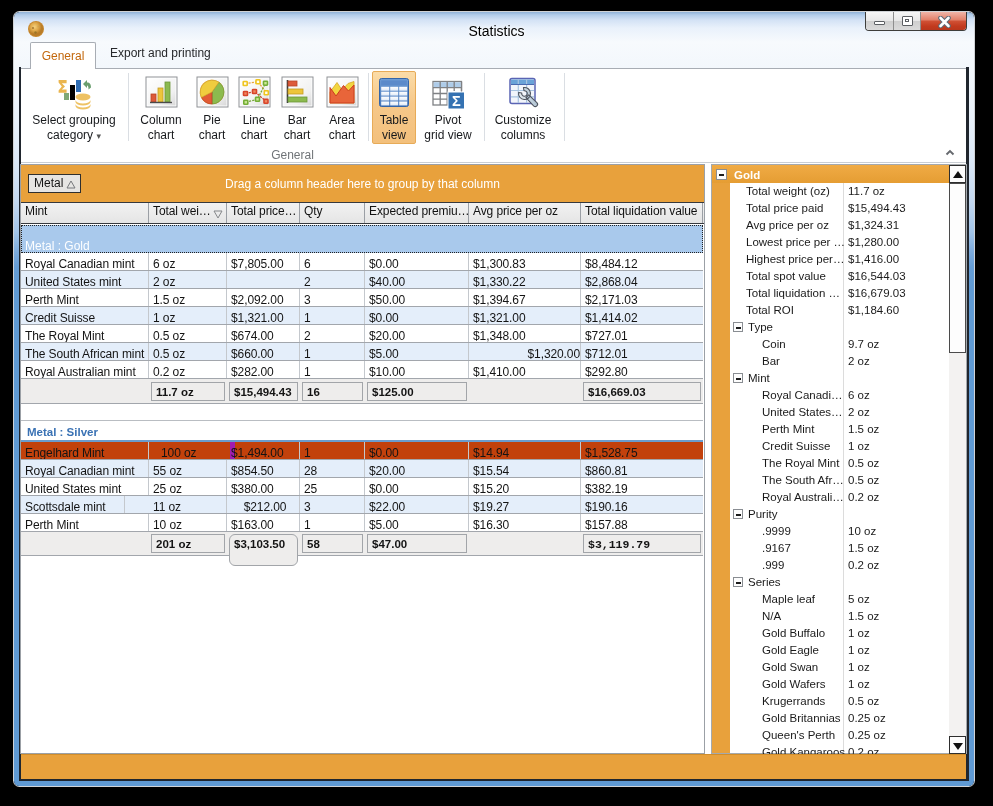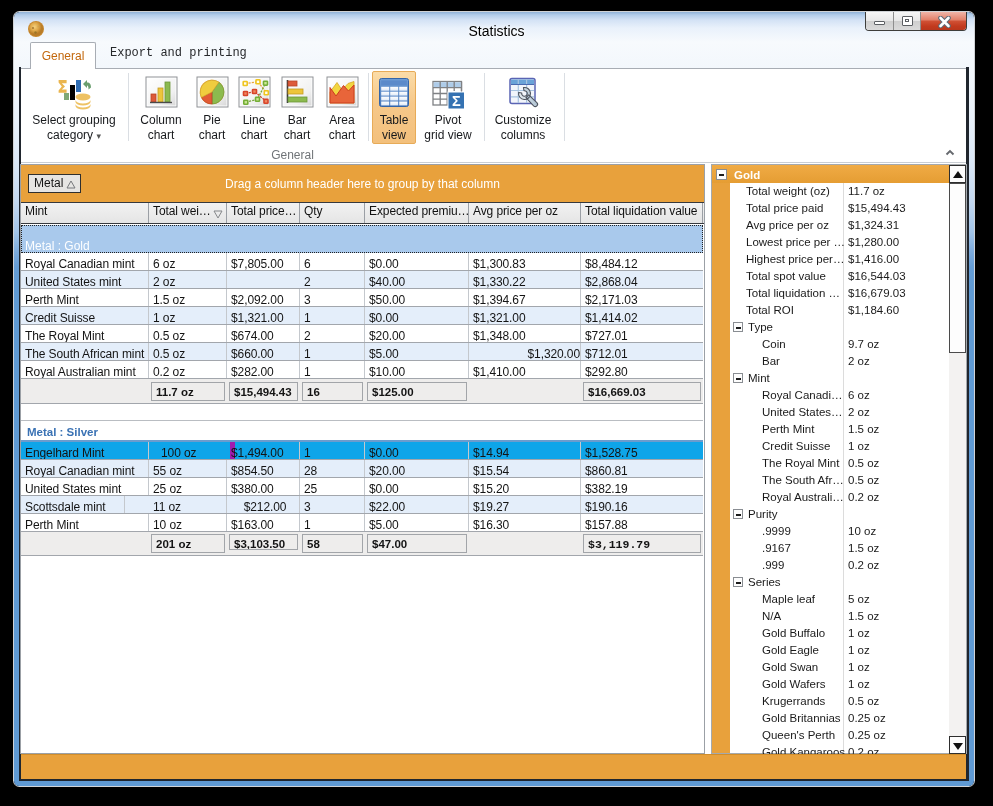--- a/index.html
+++ b/index.html
@@ -73,21 +73,21 @@
   background:linear-gradient(180deg,#f0b5a8 0%,#e2826c 40%,#cf4f33 50%,#c23a1e 75%,#b5361c 100%);">
   <svg class="abs" style="left:17px; top:3.5px;" width="13" height="12" viewBox="0 0 13 12">
   <path d="M2.5 2 L10.5 10 M10.5 2 L2.5 10" stroke="#5f6b78" stroke-width="4.6" stroke-linecap="round"></path>
   <path d="M2.5 2 L10.5 10 M10.5 2 L2.5 10" stroke="#fff" stroke-width="2.6" stroke-linecap="round"></path>
   </svg>
     </div>
 </div>
 <div class="abs" style="left:30px; top:42px; width:66px; height:27px; background:#fff;
  border:1px solid #a8adb4; border-bottom:none; border-radius:2px 2px 0 0; z-index:5;
  font-size:12px; color:#c3680d; text-align:center; padding-top:6px;">General</div>
-<div class="txt" style="left:110px; top:46px; font-size:12px; color:#26282b;font-family:Liberation Mono, monospace;">Export and printing</div>
+<div class="txt" style="left:110px; top:46px; font-size:12px; color:#26282b;">Export and printing</div>
 <div class="abs" style="left:21px; top:68px; width:945px; height:95px; background:#fff; border-bottom:1px solid #c9ced4;"></div>
 <div class="abs" style="left:21px; top:68px; width:9px; height:1px; background:#a8adb4;"></div>
 <div class="abs" style="left:96px; top:68px; width:870px; height:1px; background:#a8adb4;"></div>
 <div class="sep" style="left:128px;"></div>
 <div class="sep" style="left:368px;"></div>
 <div class="sep" style="left:484px;"></div>
 <div class="sep" style="left:564px;"></div>
 <div class="txt" style="left:21px; top:148px; width:543px; text-align:center; font-size:12px; color:#707478;">General</div>
 <svg class="abs" style="left:945px; top:148px;" width="10" height="9" viewBox="0 0 10 9">
 <path d="M1.5 6.5 L5 3 L8.5 6.5" fill="none" stroke="#66696e" stroke-width="1.9"></path>
@@ -356,21 +356,21 @@
 </div>
 <div class="abs" style="left:21px; top:379px; width:682px; height:25px; background:#eeedec; border-bottom:1px solid #a2a6ac;"></div>
 <div class="sumbox" style="left:151px; top:382px; width:74px; height:19px;">11.7 oz</div>
 <div class="sumbox" style="left:229px; top:382px; width:69px; height:19px;">$15,494.43</div>
 <div class="sumbox" style="left:302px; top:382px; width:61px; height:19px;">16</div>
 <div class="sumbox" style="left:367px; top:382px; width:100px; height:19px;">$125.00</div>
 <div class="sumbox" style="left:583px; top:382px; width:118px; height:19px;">$16,669.03</div>
 <div class="abs" style="left:21px; top:420px; width:682px; height:1px; background:#b9bdc2;"></div>
 <div class="txt" style="left:27px; top:426px; font-size:11.5px; font-weight:bold; color:#3a72b4;">Metal : Silver</div>
 <div class="abs" style="left:21px; top:440px; width:682px; height:2px; background:#6b9ccd;"></div>
-<div class="abs" style="left:21px; top:442px; width:682px; height:18px; background:#0ea5e9; border-bottom:1px solid #a2a6ac;">
+<div class="abs" style="left:21px; top:442px; width:682px; height:18px; background:#c2410c; border-bottom:1px solid #a2a6ac;">
 <div class="cell" style="left:0px; width:128px; border-right:1px solid #c4c8cd;">Engelhard Mint</div>
 <div class="cell" style="left:120px; width:78px; border-right:5px solid #a21caf;margin-left:16px;">100 oz</div>
 <div class="cell" style="left:206px; width:73px; border-right:1px solid #c4c8cd;">$1,494.00</div>
 <div class="cell" style="left:279px; width:65px; border-right:1px solid #c4c8cd;">1</div>
 <div class="cell" style="left:344px; width:104px; border-right:1px solid #c4c8cd;">$0.00</div>
 <div class="cell" style="left:448px; width:112px; border-right:1px solid #c4c8cd;">$14.94</div>
 <div class="cell" style="left:560px; width:122px; ">$1,528.75</div>
 </div>
 <div class="abs" style="left:21px; top:460px; width:682px; height:18px; background:#e4eefa; border-bottom:1px solid #a2a6ac;">
 <div class="cell" style="left:0px; width:128px; border-right:1px solid #c4c8cd;">Royal Canadian mint</div>
@@ -403,21 +403,21 @@
 <div class="cell" style="left:0px; width:128px; border-right:1px solid #c4c8cd;">Perth Mint</div>
 <div class="cell" style="left:128px; width:78px; border-right:1px solid #c4c8cd;">10 oz</div>
 <div class="cell" style="left:206px; width:73px; border-right:1px solid #c4c8cd;">$163.00</div>
 <div class="cell" style="left:279px; width:65px; border-right:1px solid #c4c8cd;">1</div>
 <div class="cell" style="left:344px; width:104px; border-right:1px solid #c4c8cd;">$5.00</div>
 <div class="cell" style="left:448px; width:112px; border-right:1px solid #c4c8cd;">$16.30</div>
 <div class="cell" style="left:560px; width:122px; ">$157.88</div>
 </div>
 <div class="abs" style="left:21px; top:532px; width:682px; height:24px; background:#eeedec; border-bottom:1px solid #a2a6ac;"></div>
 <div class="sumbox" style="left:151px; top:534px; width:74px; height:19px;">201 oz</div>
-<div class="sumbox" style="left:229px; top:534px; width:69px; height:16px;">$3,103.50</div>
+<div class="sumbox" style="left:229px; top:534px; width:69px; height:32px;border-radius:6px;">$3,103.50</div>
 <div class="sumbox" style="left:302px; top:534px; width:61px; height:19px;">58</div>
 <div class="sumbox" style="left:367px; top:534px; width:100px; height:19px;">$47.00</div>
 <div class="sumbox" style="left:583px; top:534px; width:118px; height:19px;font-family:Liberation Mono, monospace;">$3,119.79</div>
 <div class="abs" style="left:711px; top:164px; width:256px; height:590px; background:#fff; border:1px solid #a4a9ae;"></div>
 <div class="abs" style="left:712px; top:165px; width:237px; height:17.5px;
  background:linear-gradient(180deg,#f0ab45 0%,#e59d33 100%);"></div>
 <div class="abs" style="left:712px; top:183px; width:18px; height:570px; background:#e8a13c;"></div>
 <div class="minusbox" style="left:716px; top:169px;"></div>
 <div class="txt" style="left:734px; top:169px; font-size:11.5px; font-weight:bold; color:#fff;">Gold</div>
 <div class="abs" style="left:843px; top:183px; width:1px; height:570px; background:#dcdcdc;"></div>

